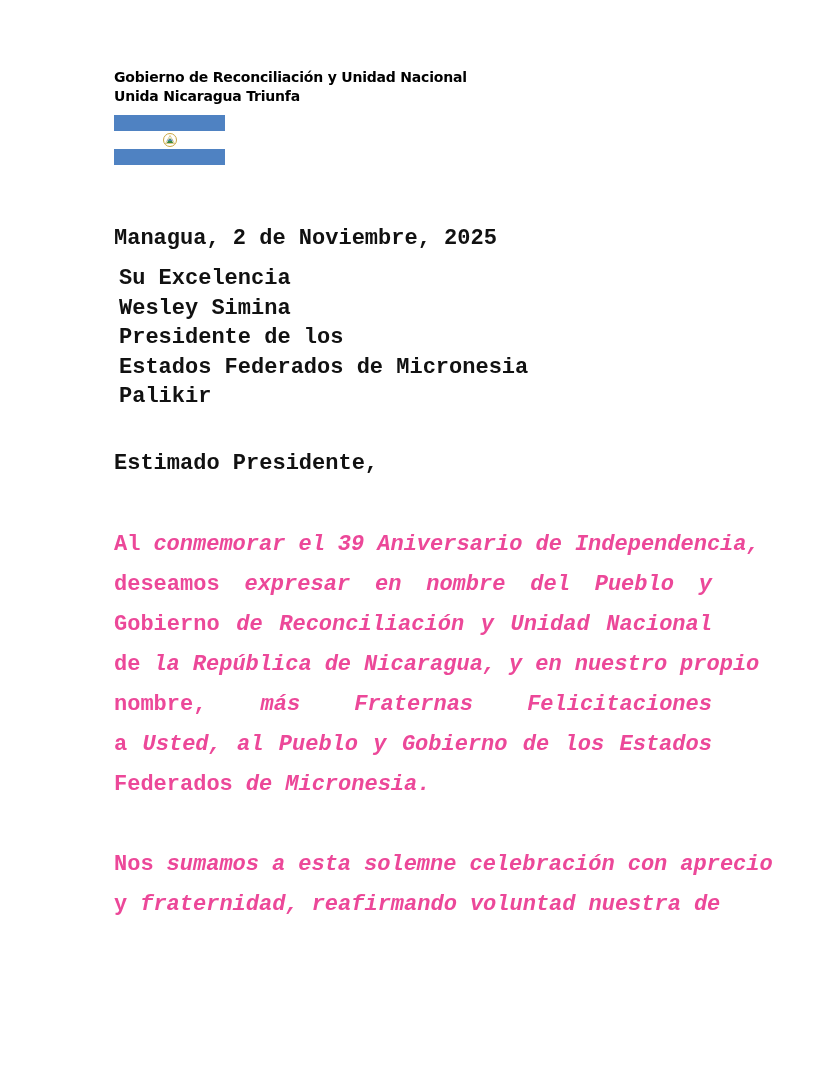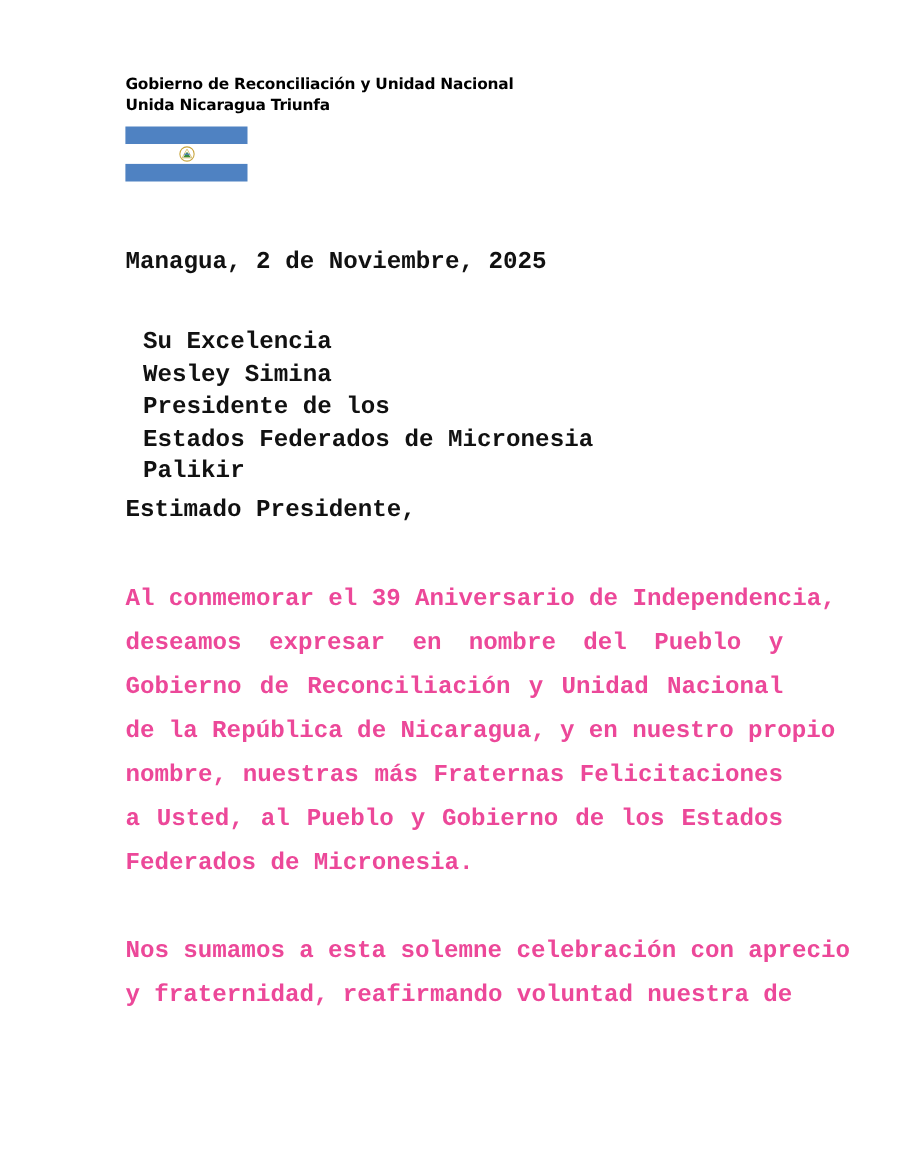--- a/index.html
+++ b/index.html
@@ -66,24 +66,23 @@
     }
     .date {
       position: absolute;
       left: 114px;
       top: 182px;
       line-height: 28px;
       margin-top: 43px;
     }
     .recipient {
       position: absolute;
-      left: 130px;
+      left: 119px;
       top: 264px;
       line-height: 29.5px;
-      margin-top: 32px;
     }
     .salutation {
       position: absolute;
       left: 114px;
       top: 450px;
       line-height: 28px;
     }
     .body-para {
       position: absolute;
       left: 114px;
@@ -96,21 +95,21 @@
     }
     .body-para .line {
       display: flex;
       justify-content: space-between;
       white-space: nowrap;
       height: 40px;
     }
     .body-para .line.last {
       justify-content: flex-start;
     }
-    .body-para .line span + span { margin-left: 13px; }
+    .body-para .line span + span { margin-left: 13px; font-style: italic; }
     .para1 { top: 525px; }
     .para2 { top: 845px; }
   </style>
 </head>
 <body>
 
 <div class="page">
 
   <div class="letterhead">
     <div>Gobierno de Reconciliación y Unidad Nacional</div>
@@ -174,21 +173,20 @@
         <span>República</span>
         <span>de</span>
         <span>Nicaragua,</span>
         <span>y</span>
         <span>en</span>
         <span>nuestro</span>
         <span>propio</span>
       </div>
     <div class="line">
         <span>nombre,</span>
-        <span>nuestras</span>
         <span>más</span>
         <span>Fraternas</span>
         <span>Felicitaciones</span>
       </div>
     <div class="line">
         <span>a</span>
         <span>Usted,</span>
         <span>al</span>
         <span>Pueblo</span>
         <span>y</span>

